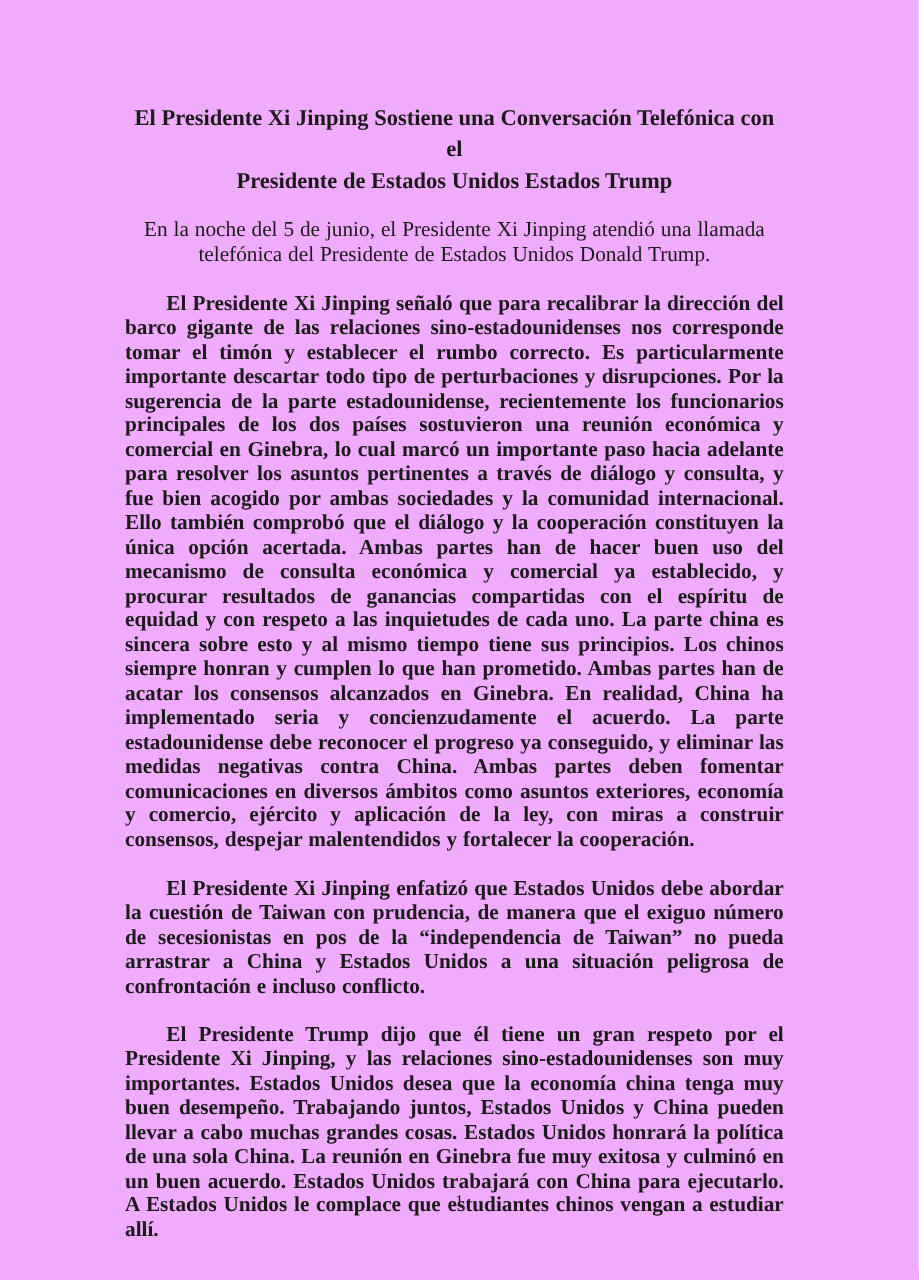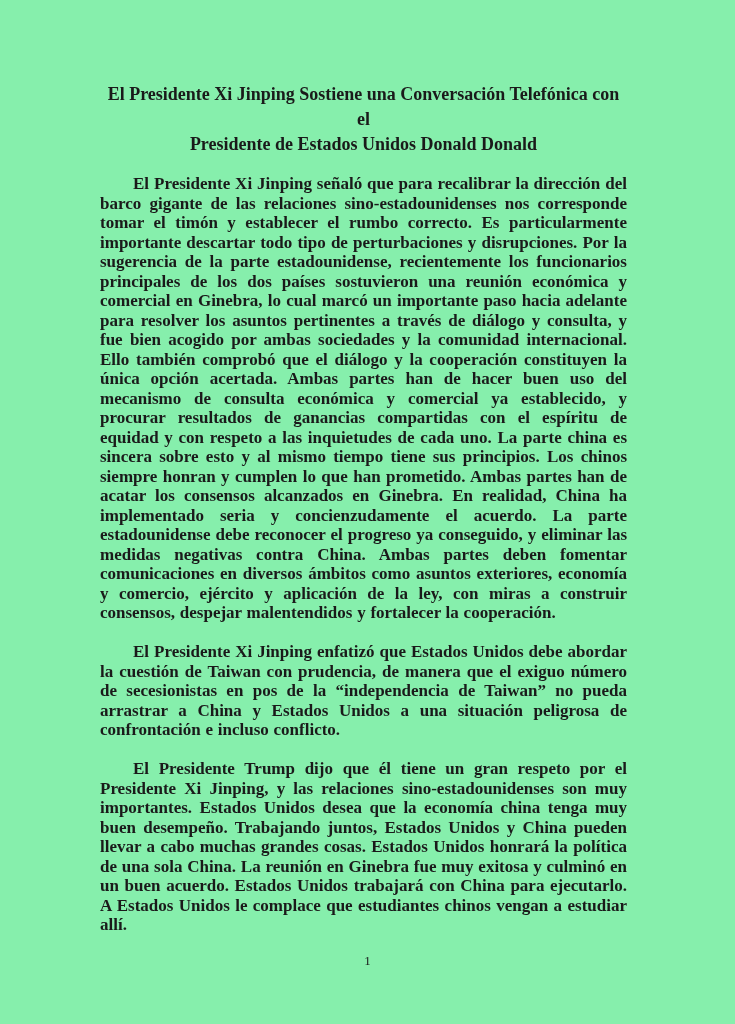--- a/index.html
+++ b/index.html
@@ -4,21 +4,21 @@
 <style>
   html, body {
     margin: 0;
     padding: 0;
     background: #ffffff;
   }
   .page {
     position: relative;
     width: 735px;
     height: 1024px;
-    background: #86efac;
+    background: #f0abfc;
     color: #1a1a1a;
     font-family: "Liberation Serif", "DejaVu Serif", serif;
     overflow: hidden;
     box-sizing: border-box;
   }
   .content {
     position: absolute;
     left: 100px;
     top: 82px;
     width: 527px;
@@ -60,23 +60,24 @@
   }
 </style>
 </head>
 <body>
 
 <div class="page">
   <div class="content">
 
     <h1 class="doc-title">
       <span>El Presidente Xi Jinping Sostiene una Conversación Telefónica con el</span>
-      <span>Presidente de Estados Unidos Donald Donald</span>
+      <span>Presidente de Estados Unidos Estados Trump</span>
     </h1>
 
+    <p class="para centered">En la noche del 5 de junio, el Presidente Xi Jinping atendió una llamada telefónica del Presidente de Estados Unidos Donald Trump.</p>
 
     <p class="para justified">El Presidente Xi Jinping señaló que para recalibrar la dirección del barco gigante de las relaciones sino-estadounidenses nos corresponde tomar el timón y establecer el rumbo correcto. Es particularmente importante descartar todo tipo de perturbaciones y disrupciones. Por la sugerencia de la parte estadounidense, recientemente los funcionarios principales de los dos países sostuvieron una reunión económica y comercial en Ginebra, lo cual marcó un importante paso hacia adelante para resolver los asuntos pertinentes a través de diálogo y consulta, y fue bien acogido por ambas sociedades y la comunidad internacional. Ello también comprobó que el diálogo y la cooperación constituyen la única opción acertada. Ambas partes han de hacer buen uso del mecanismo de consulta económica y comercial ya establecido, y procurar resultados de ganancias compartidas con el espíritu de equidad y con respeto a las inquietudes de cada uno. La parte china es sincera sobre esto y al mismo tiempo tiene sus principios. Los chinos siempre honran y cumplen lo que han prometido. Ambas partes han de acatar los consensos alcanzados en Ginebra. En realidad, China ha implementado seria y concienzudamente el acuerdo. La parte estadounidense debe reconocer el progreso ya conseguido, y eliminar las medidas negativas contra China. Ambas partes deben fomentar comunicaciones en diversos ámbitos como asuntos exteriores, economía y comercio, ejército y aplicación de la ley, con miras a construir consensos, despejar malentendidos y fortalecer la cooperación.</p>
 
     <p class="para justified">El Presidente Xi Jinping enfatizó que Estados Unidos debe abordar la cuestión de Taiwan con prudencia, de manera que el exiguo número de secesionistas en pos de la “independencia de Taiwan” no pueda arrastrar a China y Estados Unidos a una situación peligrosa de confrontación e incluso conflicto.</p>
 
     <p class="para justified">El Presidente Trump dijo que él tiene un gran respeto por el Presidente Xi Jinping, y las relaciones sino-estadounidenses son muy importantes. Estados Unidos desea que la economía china tenga muy buen desempeño. Trabajando juntos, Estados Unidos y China pueden llevar a cabo muchas grandes cosas. Estados Unidos honrará la política de una sola China. La reunión en Ginebra fue muy exitosa y culminó en un buen acuerdo. Estados Unidos trabajará con China para ejecutarlo. A Estados Unidos le complace que estudiantes chinos vengan a estudiar allí.</p>
 
   </div>
 
   <div class="footer">1</div>

